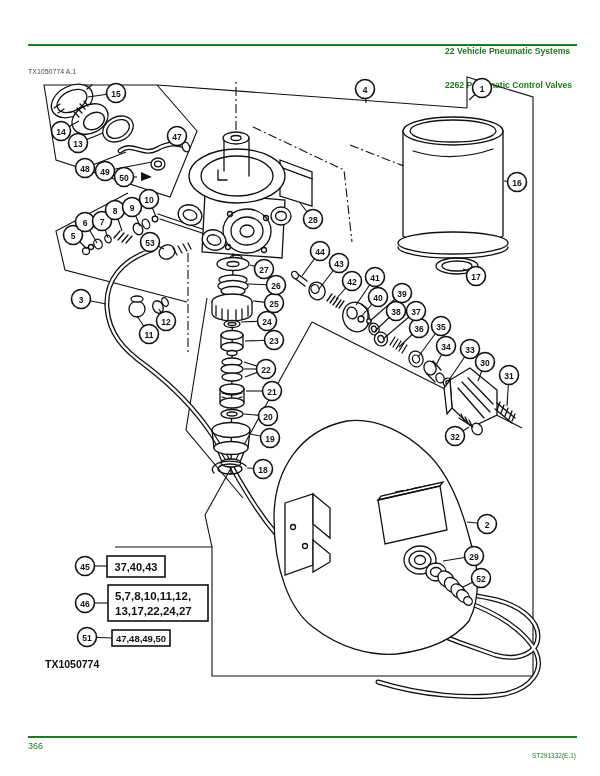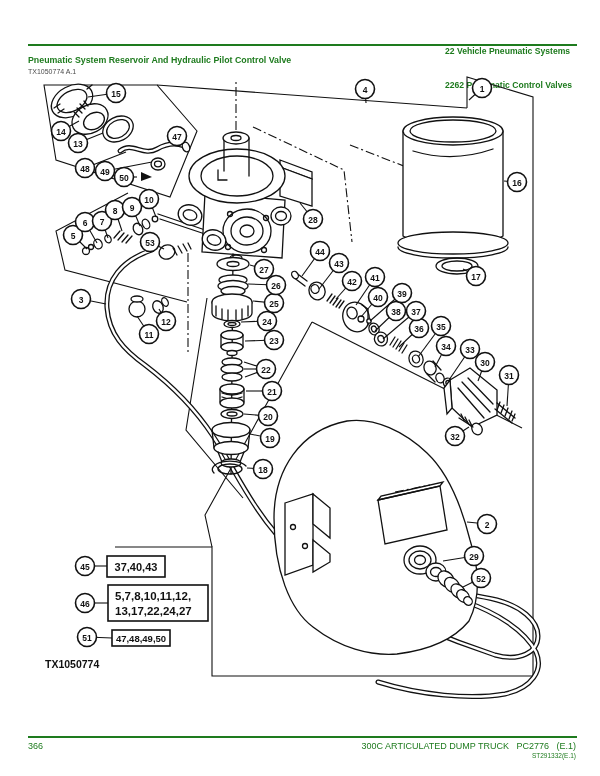--- a/index.html
+++ b/index.html
@@ -31,21 +31,20 @@
 <body>
 
 <div class="page">
 
   <div class="hdr">
     <div>22 Vehicle Pneumatic Systems</div>
     <div>2262 Pneumatic Control Valves</div>
   </div>
   <div class="rule top"></div>
 
-  <div class="title">Pneumatic System Reservoir And Hydraulic Pilot Control Valve</div>
   <div class="figref">TX1050774 A.1</div>
 
   <svg width="600" height="776" viewBox="0 0 600 776">
 
     <g>
       <polygon class="ln" points="44,85 157,85 197,131 170,197 56,160"></polygon>
       <polyline class="ln" points="157,85 467,108"></polyline>
       <polyline class="ln" points="467,108 467,77 533,97 533,676 212,676 212,547 115,547"></polyline>
       <polyline class="ln" points="312,322 205,515 212,547"></polyline>
       <polyline class="ln" points="312,322 522,428"></polyline>
@@ -514,16 +513,15 @@
         <g>
           <line x1="150" y1="242" x2="164" y2="249" stroke="#111" stroke-width="1.1"></line>
           <circle cx="150" cy="242" r="9.5" fill="#fff" stroke="#111" stroke-width="1.6"></circle>
           <text x="150" y="242.5" text-anchor="middle" dominant-baseline="central" font-size="8.5" font-weight="bold" fill="#111" font-family="&quot;Liberation Sans&quot;, sans-serif">53</text>
         </g>
       </g>
   </svg>
 
   <div class="rule bot"></div>
   <div class="pgnum">366</div>
-  <div class="ftr-right">300C ARTICULATED DUMP TRUCK   PC2776   (E.1)</div>
   <div class="ftr-sub">ST291332(E.1)</div>
 
 </div>
 
 </body></html>

